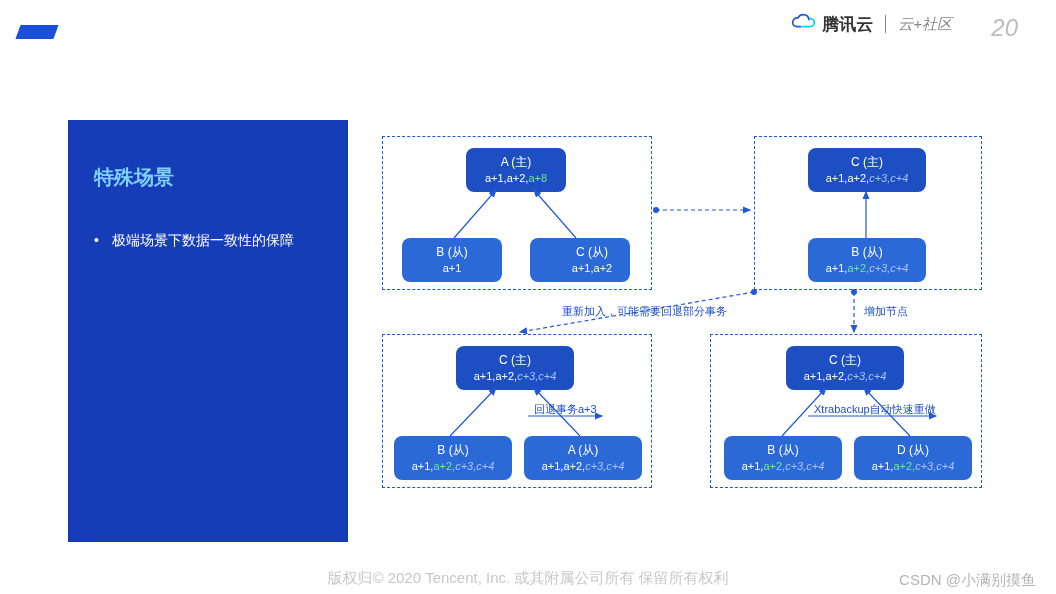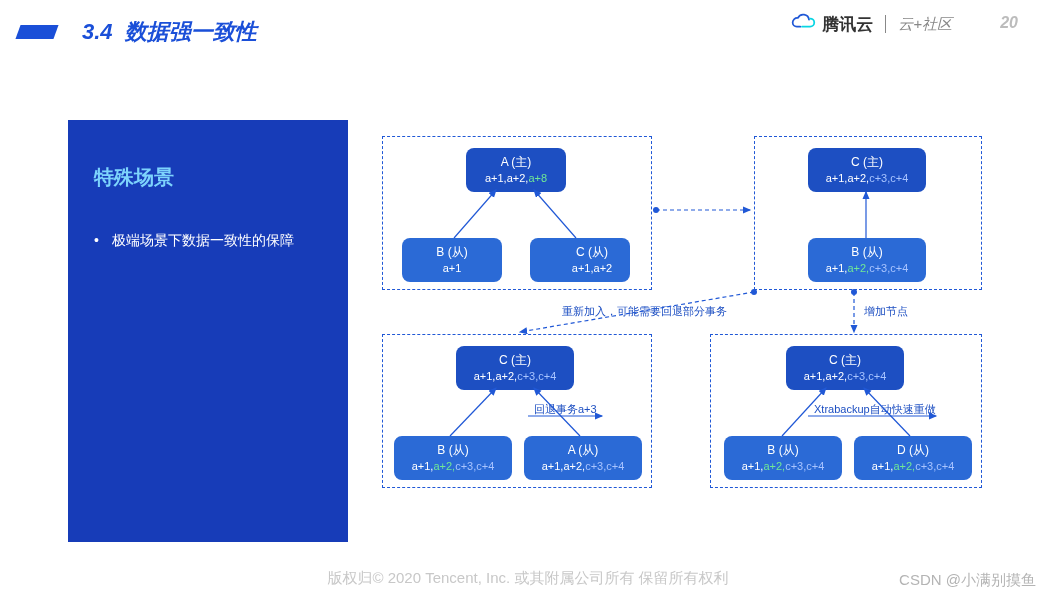--- a/index.html
+++ b/index.html
@@ -5,49 +5,46 @@
 * { margin: 0; padding: 0; box-sizing: border-box; }
 body { font-family: "Microsoft YaHei", Arial, sans-serif; background: #fff; width: 1056px; height: 594px; position: relative; overflow: hidden; }
 .header { position: absolute; top: 12px; left: 0; right: 0; height: 40px; display: flex; align-items: center; }
 .accent-bar { width: 38px; height: 14px; background: #1a4fd8; transform: skewX(-20deg); margin-left: 18px; }
 .section-title { color: #1a4fd8; font-size: 22px; font-weight: bold; margin-left: 26px; font-style: italic; }
 .brand { position: absolute; right: 104px; top: 12px; display: flex; align-items: center; gap: 6px; }
 .cloud-icon svg { width: 28px; height: 20px; }
 .brand-text { color: #333; font-weight: 600; font-size: 17px; }
 .divider { width: 1px; height: 18px; background: #888; margin: 0 6px; }
 .community-text { color: #888; font-size: 15px; font-style: italic; }
-.page-num { position: absolute; right: 38px; top: 14px; color: #bcbcbc; font-size: 16px; font-style: italic; font-weight: 700; margin-left: 45px; }
+.page-num { position: absolute; right: 38px; top: 14px; color: #bcbcbc; font-size: 24px; font-style: italic; font-weight: 400; margin-left: 45px; }
 .content { position: absolute; top: 120px; left: 68px; right: 36px; bottom: 52px; display: flex; gap: 18px; }
 .left-panel { width: 280px; background: #173cb8; color: #fff; padding: 44px 26px; }
 .panel-title { color: #7dd3fc; font-size: 20px; font-weight: bold; margin-bottom: 36px; }
 .panel-list { list-style: none; }
 .panel-list li { font-size: 14px; line-height: 1.9; margin-bottom: 28px; position: relative; padding-left: 18px; }
 .panel-list li::before { content: "•"; position: absolute; left: 0; top: 0; }
 .diagram { flex: 1; background: #fff; position: relative; }
 .stage { position: absolute; border: 1.5px dashed #2058d6; }
 .node { position: absolute; text-align: center; color: #fff; font-size: 11px; padding: 6px 4px; line-height: 1.4; border-radius: 8px; }
 .node .title { font-size: 12px; }
 .node-dark { background: #1d4fc2; }
 .node-mid { background: #2b6ad6; }
 .data-line { white-space: nowrap; }
-.faded { color: #a8c4ff; }
+.faded { color: #a8c4ff; font-style: italic; }
 .green { color: #6fe896; }
 .ann { position: absolute; font-size: 11px; color: #1d4fc2; }
 .arrow-svg { position: absolute; pointer-events: none; }
 .footer { position: absolute; bottom: 6px; left: 0; right: 0; text-align: center; color: #c8c8c8; font-size: 15px; }
 .watermark { position: absolute; bottom: 4px; right: 20px; color: #b4b4b4; font-size: 15px; }
 </style>
 </head>
 <body>
 
 <div class="header">
   <div class="accent-bar"></div>
-  <div class="section-title">
-    <span>3.4</span>&nbsp;&nbsp;<span>数据强一致性</span>
-  </div>
 </div>
 
 <div class="brand">
   <span class="cloud-icon">
     <svg viewBox="0 0 48 32">
         <path d="M36 12a10 10 0 0 0-19-3 8 8 0 0 0-9 8 7 7 0 0 0 7 7h6" fill="none" stroke="#2058d6" stroke-width="3" stroke-linecap="round"></path>
         <path d="M24 24h14a7 7 0 0 0 0-14" fill="none" stroke="#09d5e3" stroke-width="3" stroke-linecap="round"></path>
       </svg>
   </span>
   <span class="brand-text">腾讯云</span>

